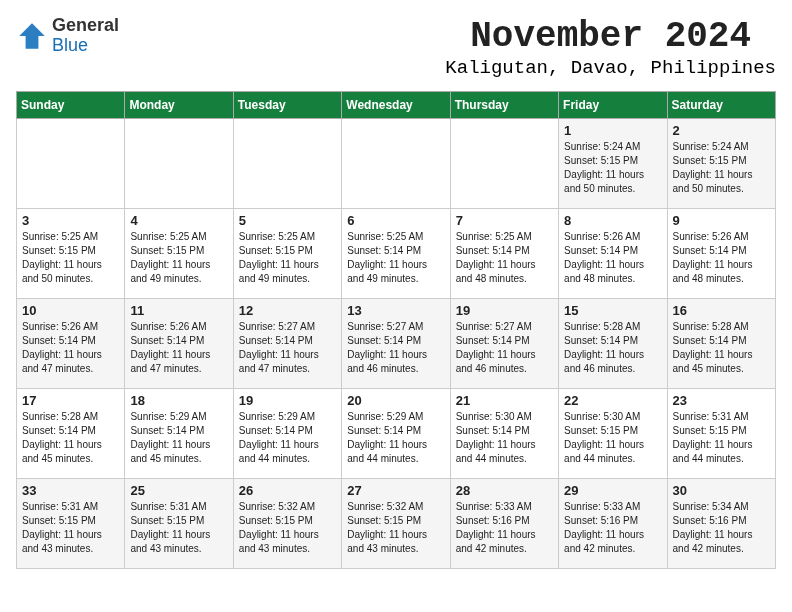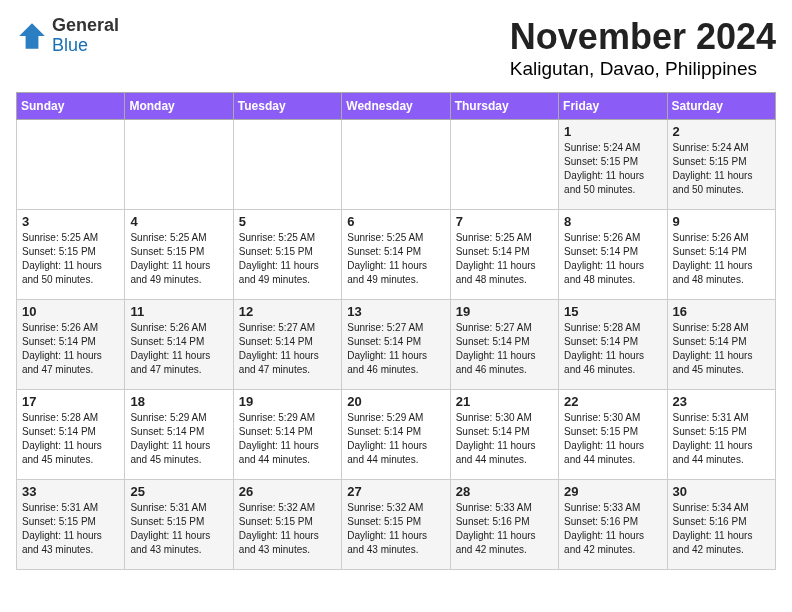--- a/index.html
+++ b/index.html
@@ -34,38 +34,39 @@
       font-size: 18px;
       font-weight: normal;
       color: #1a6fb5;
     }
     .logo-icon {
       width: 32px;
       height: 32px;
       margin-right: 4px;
     }
     .title-area {
-      text-align: left;
+      text-align: center;
+      font-family: Liberation Mono, monospace;
     }
     .month-title {
       font-size: 36px;
       font-weight: bold;
       color: #222;
     }
     .location {
       font-size: 19px;
       color: #000000;
     }
     table {
       width: 100%;
       border-collapse: collapse;
       table-layout: fixed;
     }
     thead tr th {
-      background: #8b5cf6;
+      background: #15803d;
       color: #fff;
       font-size: 12px;
       font-weight: bold;
       padding: 6px 4px;
       text-align: left;
       border: 1px solid #aaa;
     }
     tbody tr td {
       border: 1px solid #ccc;
       vertical-align: top;

